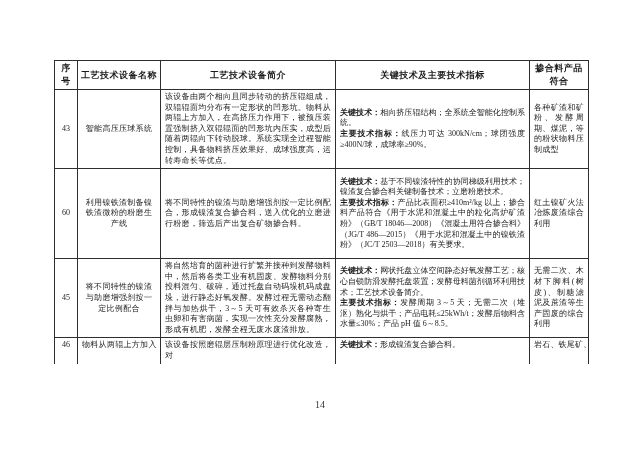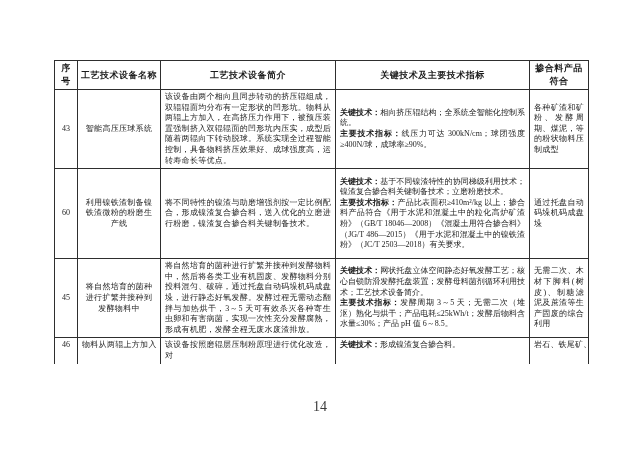--- a/index.html
+++ b/index.html
@@ -48,21 +48,21 @@
   .row-44 td    { height: 90px; }
   .row-45 td    { height: 79px; }
   .row-46 td    { height: 18px; border-bottom: none; vertical-align: top; white-space: nowrap; }
   .row-46 td.c-intro, .row-46 td.c-key { white-space: normal; }
   .page-footer {
     position: absolute;
     left: 0;
     top: 399px;
     width: 640px;
     text-align: center;
-    font-size: 14px;
+    font-size: 10px;
     color: #3a3a3a;
   }
 </style>
 </head>
 <body>
 
 <table class="doc-table">
   <colgroup>
     <col style="width:23px">
       <col style="width:83px">
@@ -86,30 +86,30 @@
       <td class="c-intro">该设备由两个相向且同步转动的挤压辊组成，双辊辊面均分布有一定形状的凹形坑。物料从两辊上方加入，在高挤压力作用下，被预压装置强制挤入双辊辊面的凹形坑内压实，成型后随着两辊向下转动脱球。系统实现全过程智能控制，具备物料挤压效果好、成球强度高，运转寿命长等优点。</td>
       <td class="c-key">
         <div class="para"><b class="auto-hide">关键技术：</b><span class="auto-hide">相向挤压辊结构；全系统全智能化控制系统。</span></div>
         <div class="para"><b class="auto-hide">主要技术指标：</b><span class="auto-hide">线压力可达 300kN/cm；球团强度≥400N/球，成球率≥90%。</span></div>
       </td>
       <td class="c-scope">各种矿渣和矿粉、发酵周期、煤泥，等的粉状物料压制成型</td>
     </tr>
     <tr class="row-44">
       <td class="c-num">60</td>
       <td class="c-name">利用镍铁渣制备镍铁渣微粉的粉磨生产线</td>
-      <td class="c-intro">将不同特性的镍渣与助磨增强剂按一定比例配合，形成镍渣复合掺合料，送入优化的立磨进行粉磨，镍渣复合掺合料关键制备技术。</td>
+      <td class="c-intro">将不同特性的镍渣与助磨增强剂按一定比例配合，形成镍渣复合掺合料，送入优化的立磨进行粉磨，筛选后产出复合矿物掺合料。</td>
       <td class="c-key">
         <div class="para"><b class="auto-hide">关键技术：</b><span class="auto-hide">基于不同镍渣特性的协同梯级利用技术；镍渣复合掺合料关键制备技术；立磨粉磨技术。</span></div>
         <div class="para"><b class="auto-hide">主要技术指标：</b><span class="auto-hide">产品比表面积≥410m²/kg 以上；掺合料产品符合《用于水泥和混凝土中的粒化高炉矿渣粉》（GB/T 18046—2008）《混凝土用符合掺合料》（JG/T 486—2015）《用于水泥和混凝土中的镍铁渣粉》（JC/T 2503—2018）有关要求。</span></div>
       </td>
-      <td class="c-scope">通过托盘自动码垛机码成盘垛</td>
+      <td class="c-scope">红土镍矿火法冶炼废渣综合利用</td>
     </tr>
     <tr class="row-45">
       <td class="c-num">45</td>
-      <td class="c-name">将自然培育的菌种进行扩繁并接种到发酵物料中</td>
+      <td class="c-name">将不同特性的镍渣与助磨增强剂按一定比例配合</td>
       <td class="c-intro">将自然培育的菌种进行扩繁并接种到发酵物料中，然后将各类工业有机固废、发酵物料分别投料混匀、破碎，通过托盘自动码垛机码成盘垛，进行静态好氧发酵。发酵过程无需动态翻拌与加热烘干，3～5 天可有效杀灭各种寄生虫卵和有害病菌，实现一次性充分发酵腐熟，形成有机肥，发酵全程无废水废渣排放。</td>
       <td class="c-key">
         <div class="para"><b class="auto-hide">关键技术：</b><span class="auto-hide">网状托盘立体空间静态好氧发酵工艺；核心自锁防滑发酵托盘装置；发酵母料菌剂循环利用技术；工艺技术设备简介。</span></div>
         <div class="para"><b class="auto-hide">主要技术指标：</b><span class="auto-hide">发酵周期 3～5 天；无需二次（堆沤）熟化与烘干；产品电耗≤25kWh/t；发酵后物料含水量≤30%；产品 pH 值 6～8.5。</span></div>
       </td>
       <td class="c-scope">无需二次、木材下脚料(树皮)、制糖滤泥及蔗渣等生产固废的综合利用</td>
     </tr>
     <tr class="row-46">
       <td class="c-num">46</td>
       <td class="c-name">物料从两辊上方加入</td>

